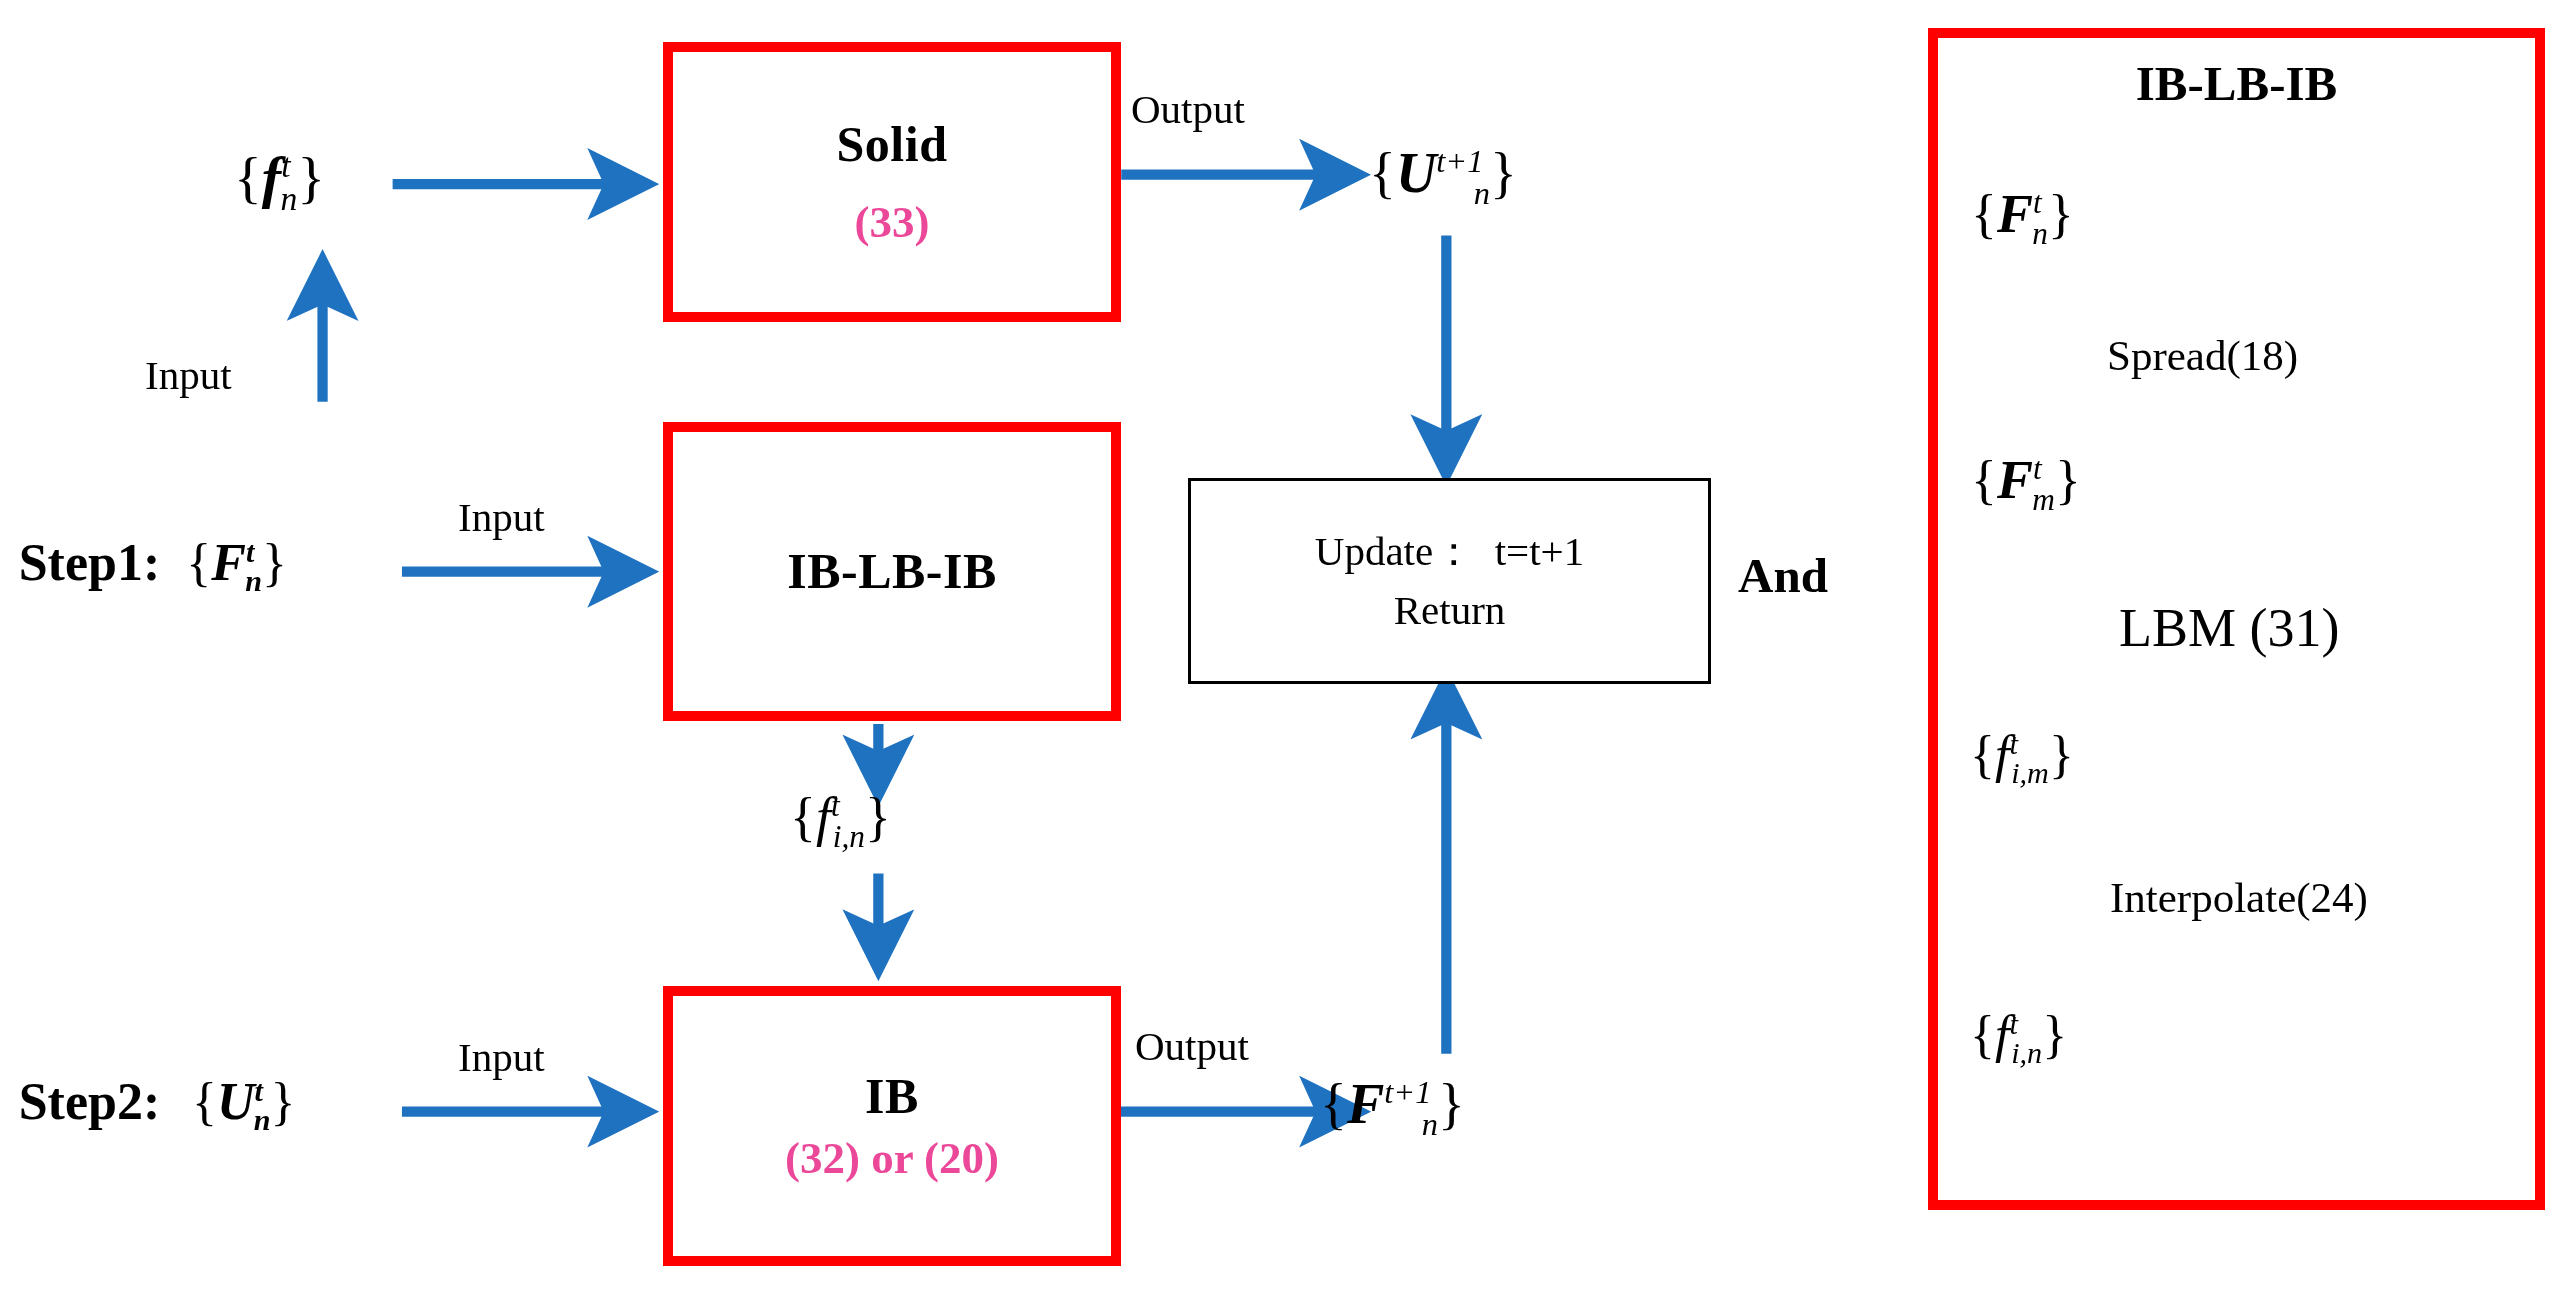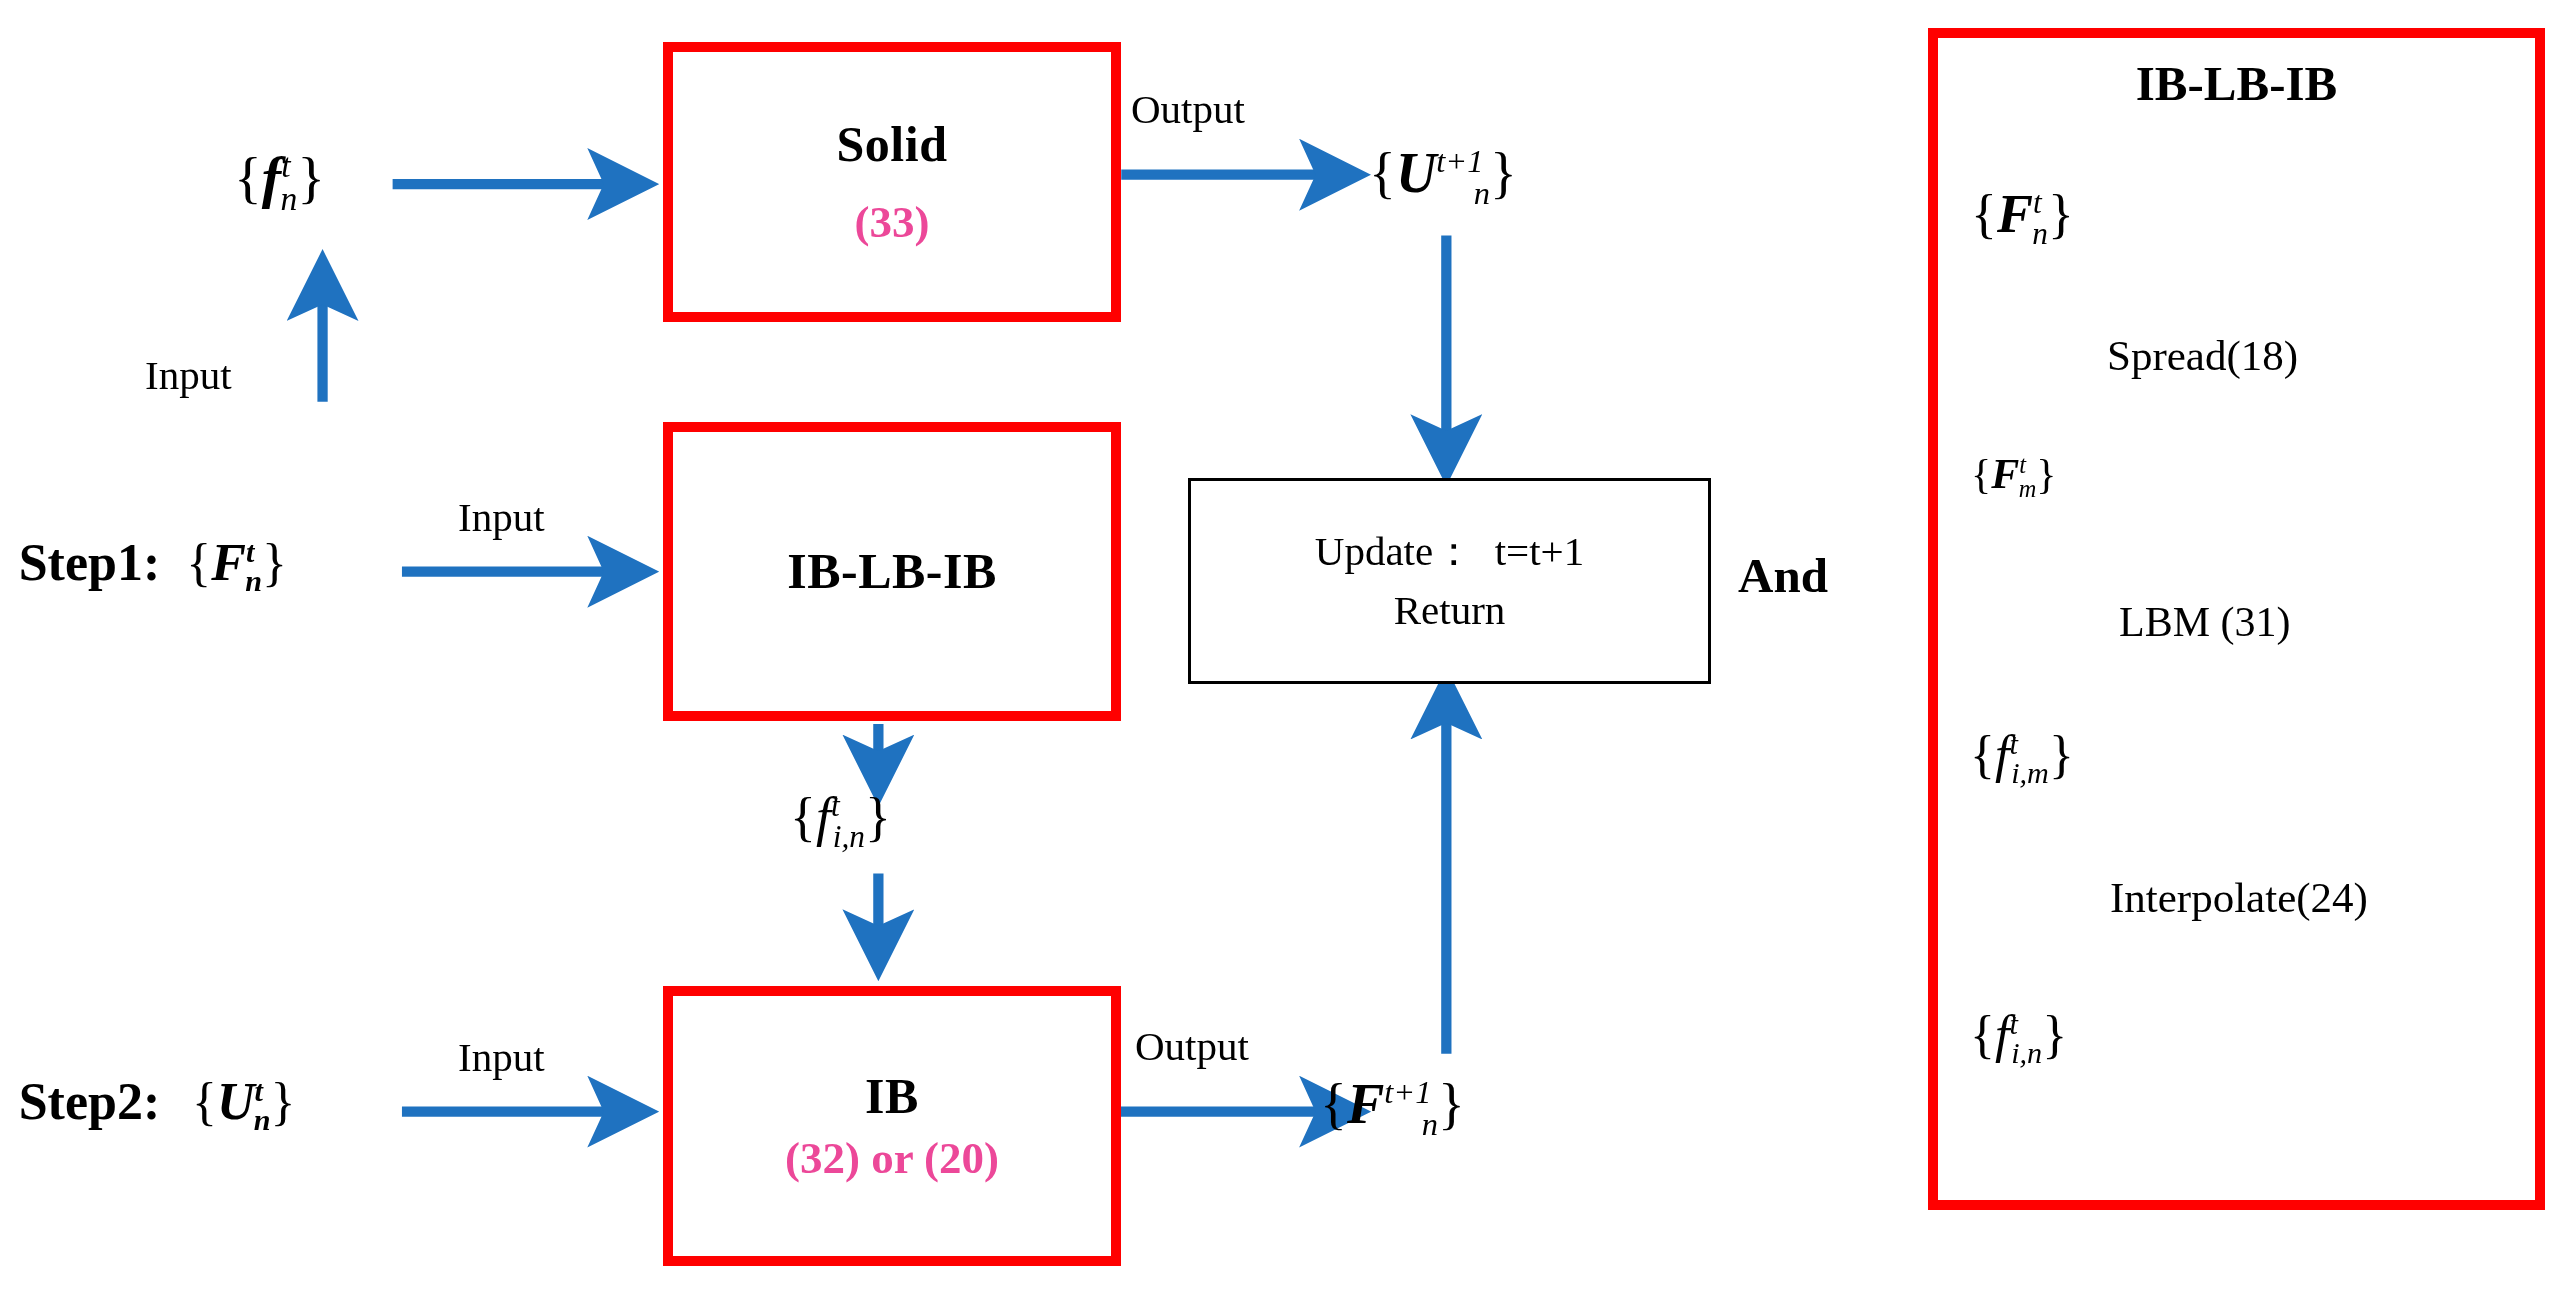--- a/index.html
+++ b/index.html
@@ -171,24 +171,24 @@
 
 <div class="panel" style="left:1928px;top:28px;width:617px;height:1182px;">
   <div class="ptitle">IB-LB-IB</div>
 </div>
 
 <div class="mathlbl" style="left:1971px;top:187px;font-size:54px;">
   <span class="brace">{</span><span class="mb">F</span><sup class="sup">t</sup><sub class="sub">n</sub><span class="brace">}</span>
 </div>
 <div class="lbl" style="left:2107px;top:334px;font-size:43px;">Spread(18)</div>
 
-<div class="mathlbl" style="left:1971px;top:453px;font-size:42px;">
+<div class="mathlbl" style="left:1971px;top:453px;font-size:54px;">
   <span class="brace">{</span><span class="mb">F</span><sup class="sup">t</sup><sub class="sub">m</sub><span class="brace">}</span>
 </div>
-<div class="lbl" style="left:2119px;top:601px;font-size:42px;">LBM (31)</div>
+<div class="lbl" style="left:2119px;top:601px;font-size:54px;">LBM (31)</div>
 
 <div class="mathlbl" style="left:1970px;top:729px;font-size:52px;">
   <span class="brace">{</span><span class="m">f</span><sup class="sup">t</sup><sub class="subw">i,m</sub><span class="brace">}</span>
 </div>
 <div class="lbl" style="left:2110px;top:876px;font-size:43px;">Interpolate(24)</div>
 
 <div class="mathlbl" style="left:1970px;top:1009px;font-size:52px;">
   <span class="brace">{</span><span class="m">f</span><sup class="sup">t</sup><sub class="subw">i,n</sub><span class="brace">}</span>
 </div>
 

